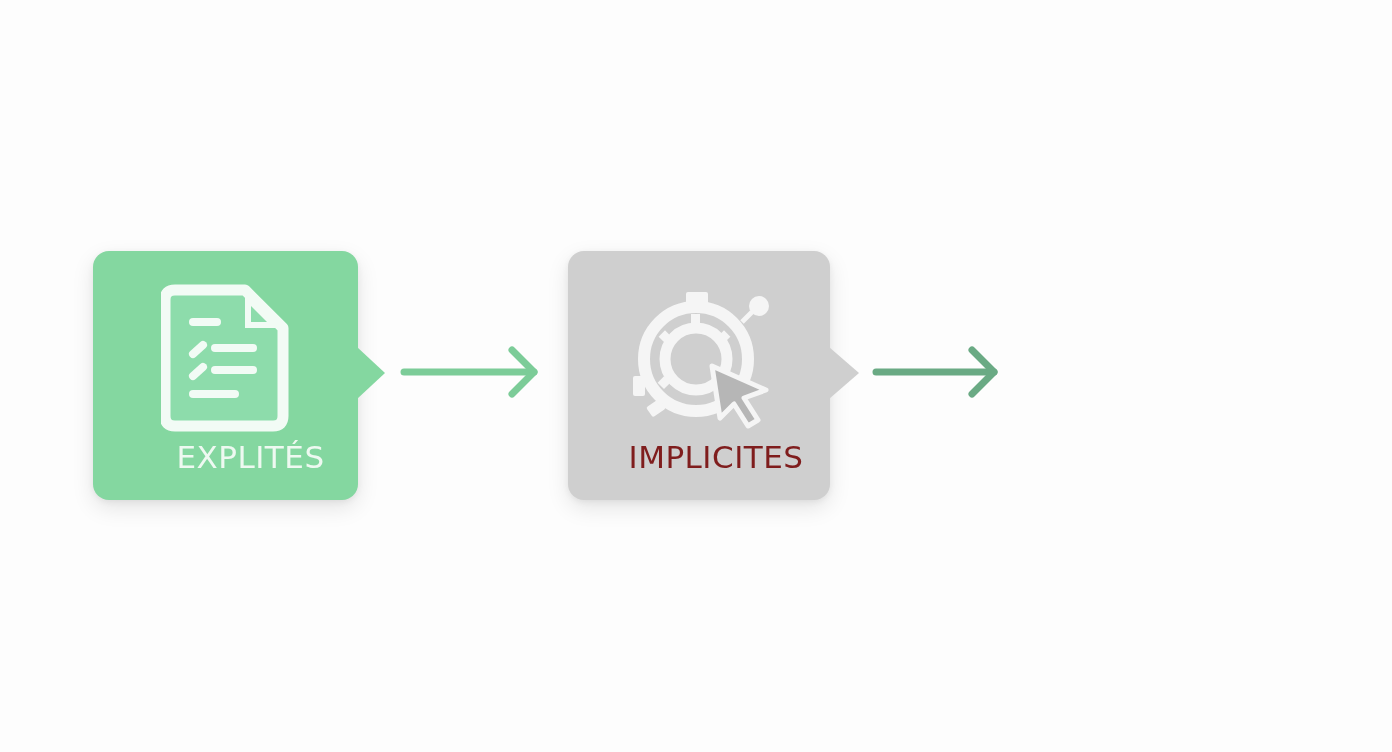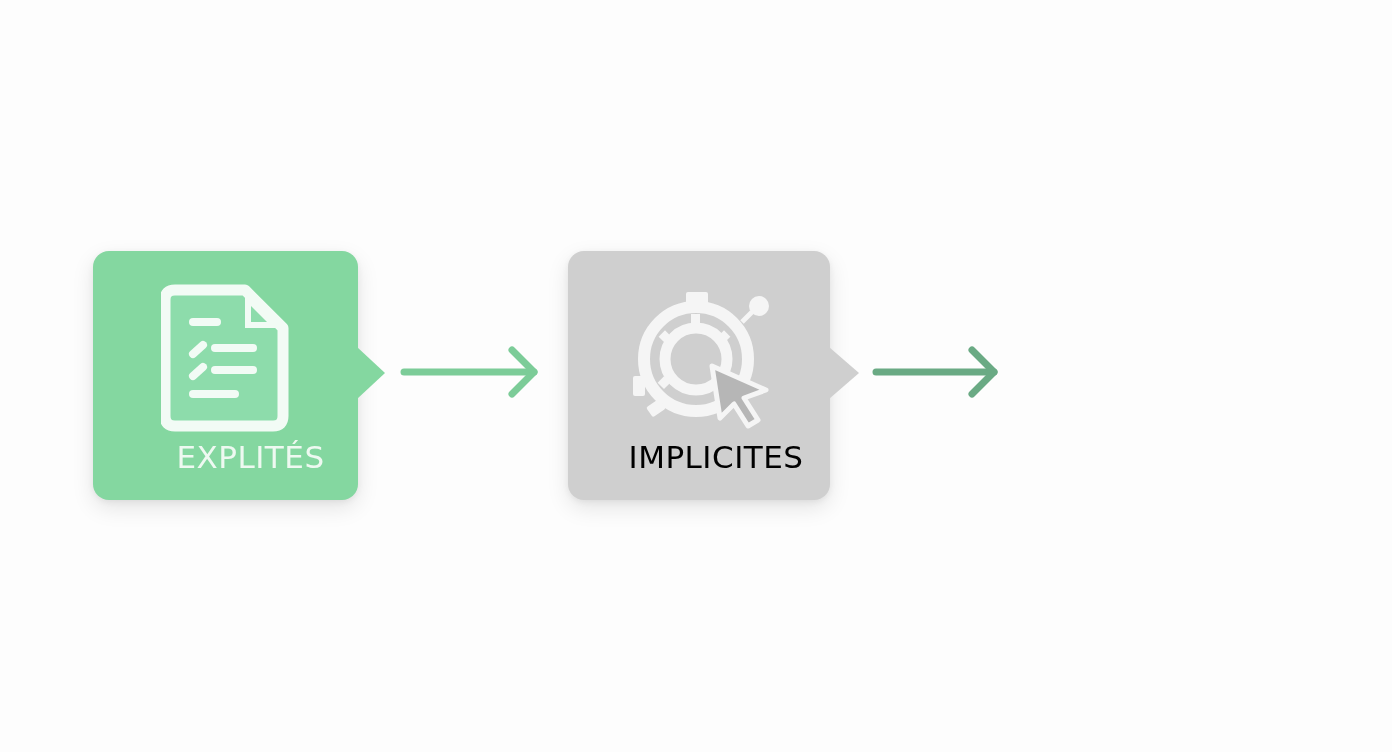--- a/index.html
+++ b/index.html
@@ -49,21 +49,21 @@
     #node-explicit .node-box { left: 0; top: 0; width: 265px; height: 249px; background: #84d7a0; }
     #node-explicit .node-tip { left: 264px; top: 96px; border-left: 28px solid #84d7a0; }
     #node-explicit .node-icon { left: 68px; top: 33px; width: 130px; height: 148px; }
     #node-explicit .node-label { top: 188px; width: 315px; color: #eef9f1; }
 
     
     #node-implicit { left: 568px; top: 251px; width: 300px; height: 250px; }
     #node-implicit .node-box { left: 0; top: 0; width: 262px; height: 249px; background: #cfcfcf; }
     #node-implicit .node-tip { left: 261px; top: 96px; border-left: 30px solid #cfcfcf; }
     #node-implicit .node-icon { left: 60px; top: 33px; width: 150px; height: 150px; }
-    #node-implicit .node-label { top: 188px; width: 296px; color: #000000; }
+    #node-implicit .node-label { top: 188px; width: 296px; color: #7f1d1d; }
 
     
     #node-score { left: 1024px; top: 226px; width: 296px; height: 296px; }
     #node-score .node-circle {
       position: absolute; left: 0; top: 0; width: 296px; height: 296px;
       border-radius: 50%;
       background: linear-gradient(180deg, #34b45c 0%, #45bf6a 55%, #76e39f 100%);
       box-shadow: 0 10px 26px rgba(0,0,0,0.12), 0 2px 6px rgba(0,0,0,0.06);
     }
     #node-score .node-icon { left: 62px; top: 50px; width: 180px; height: 180px; }

